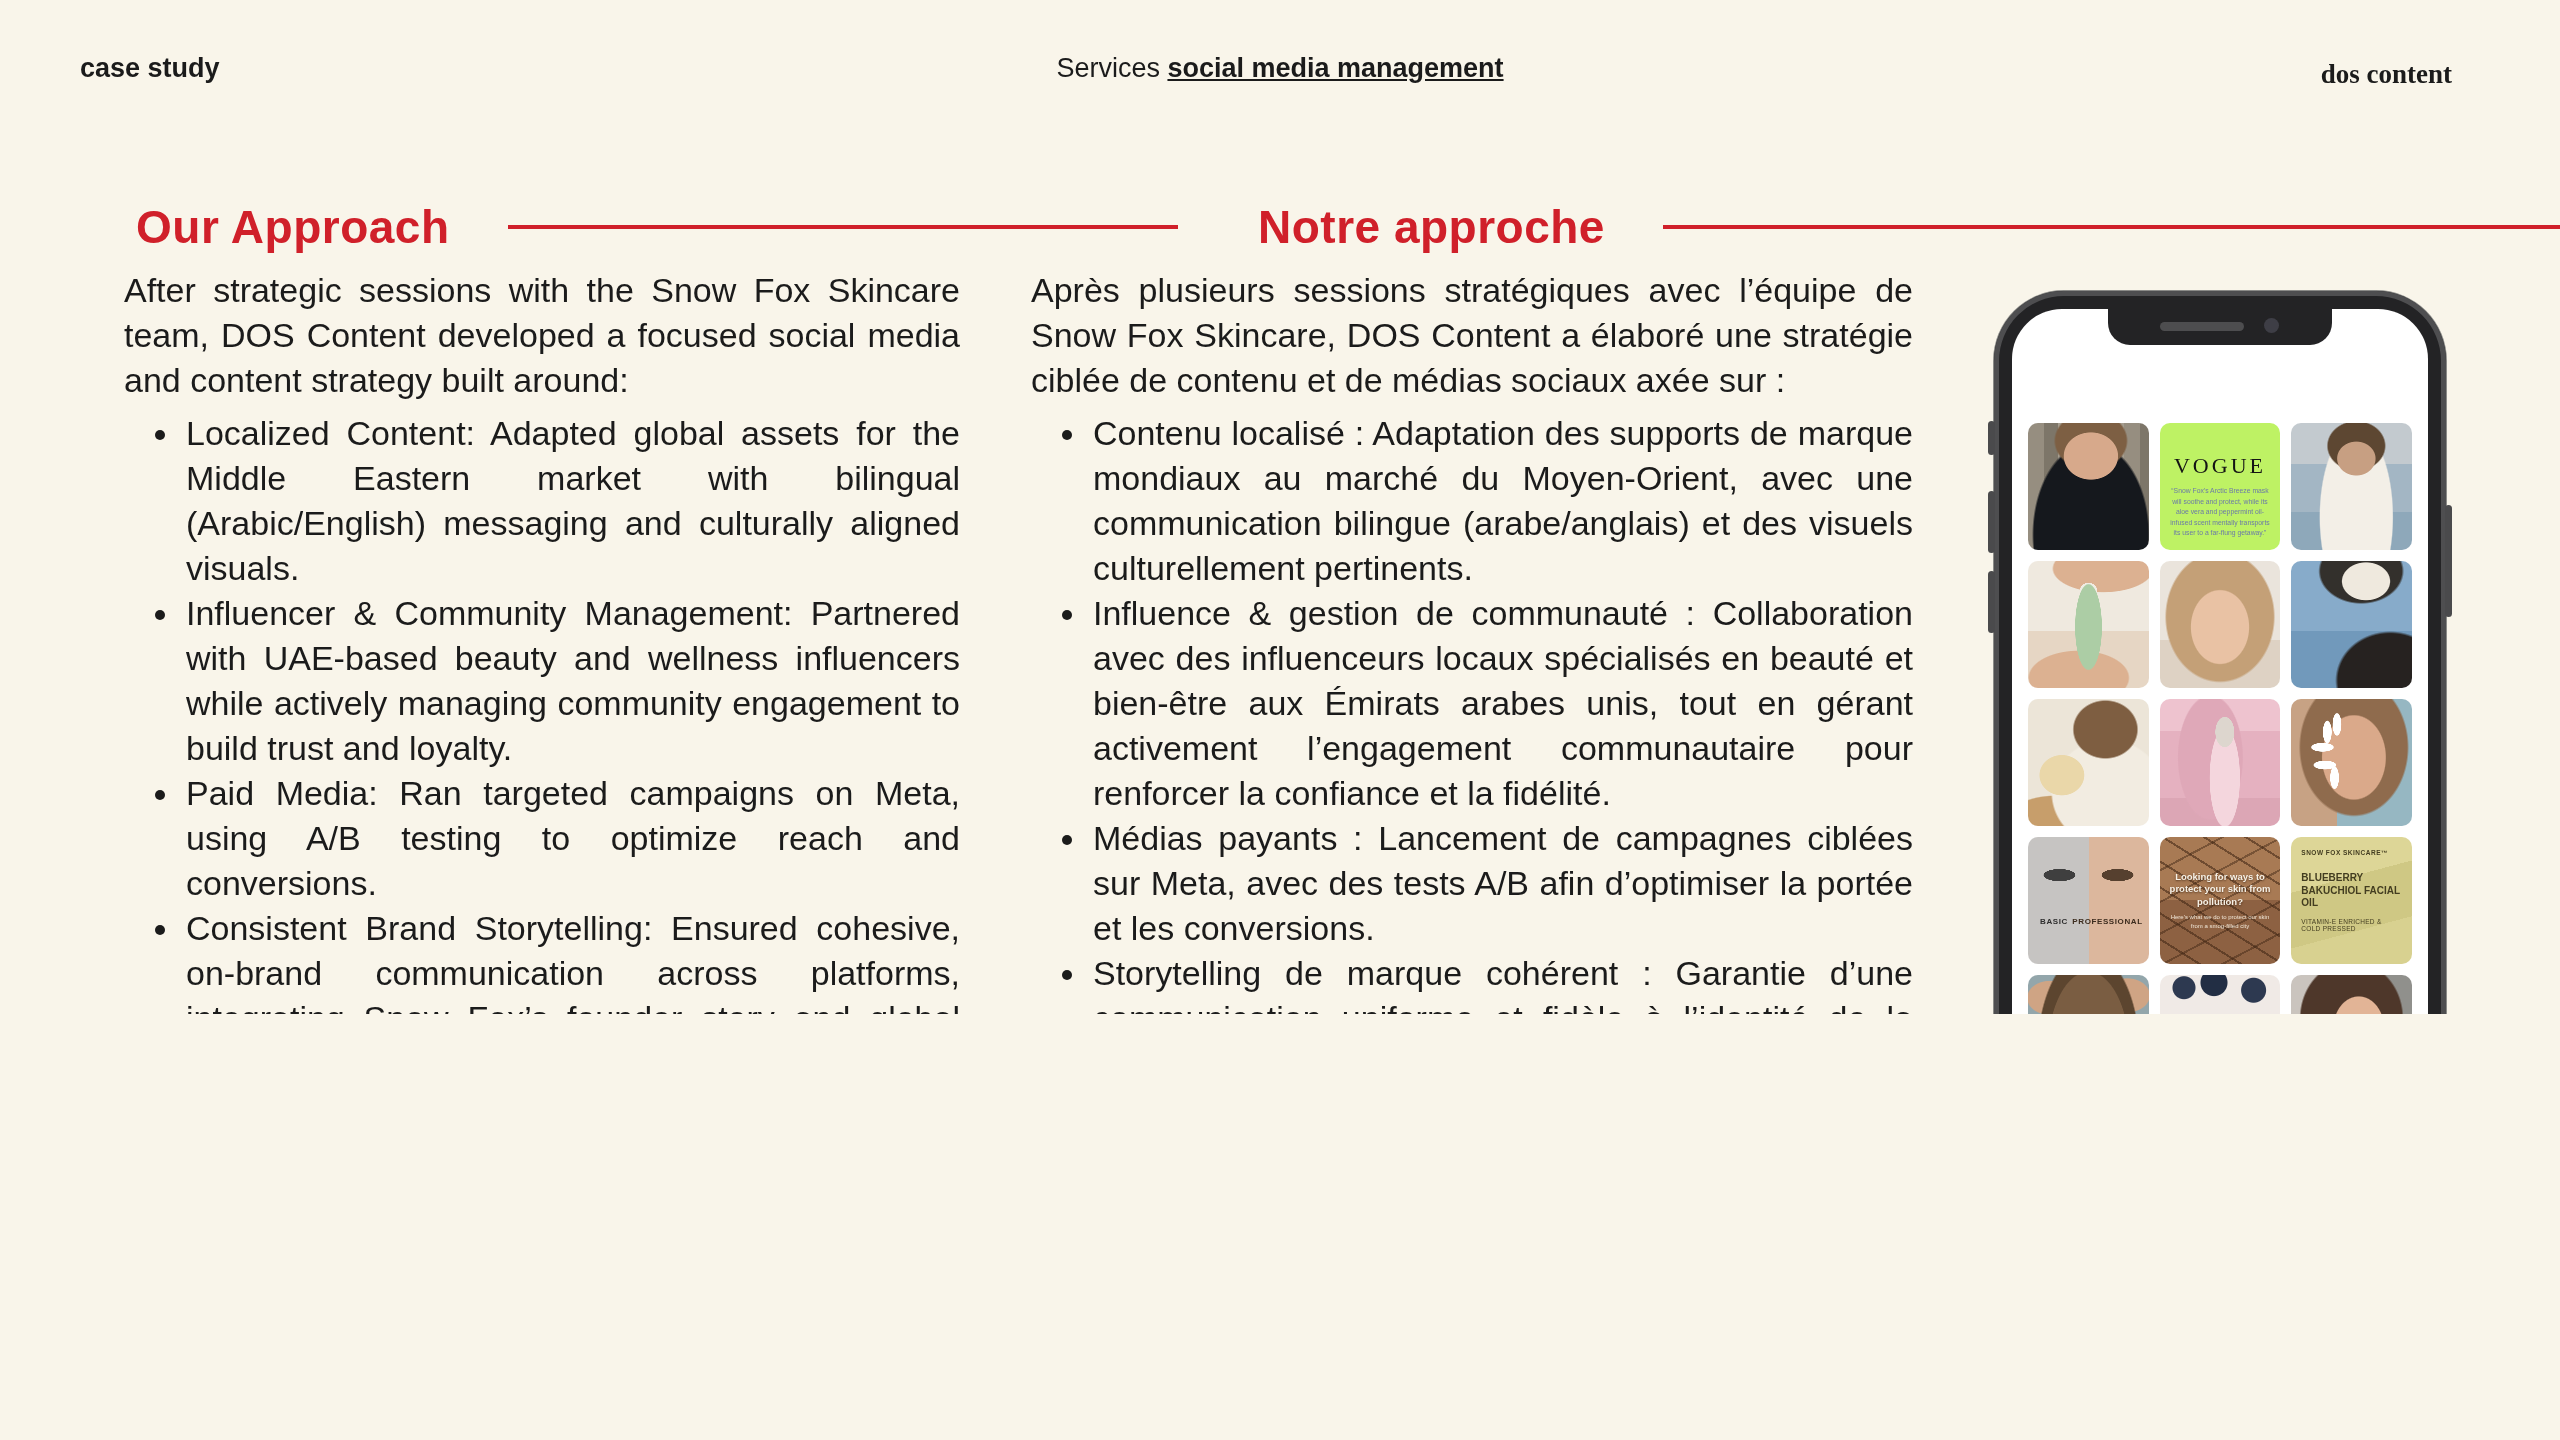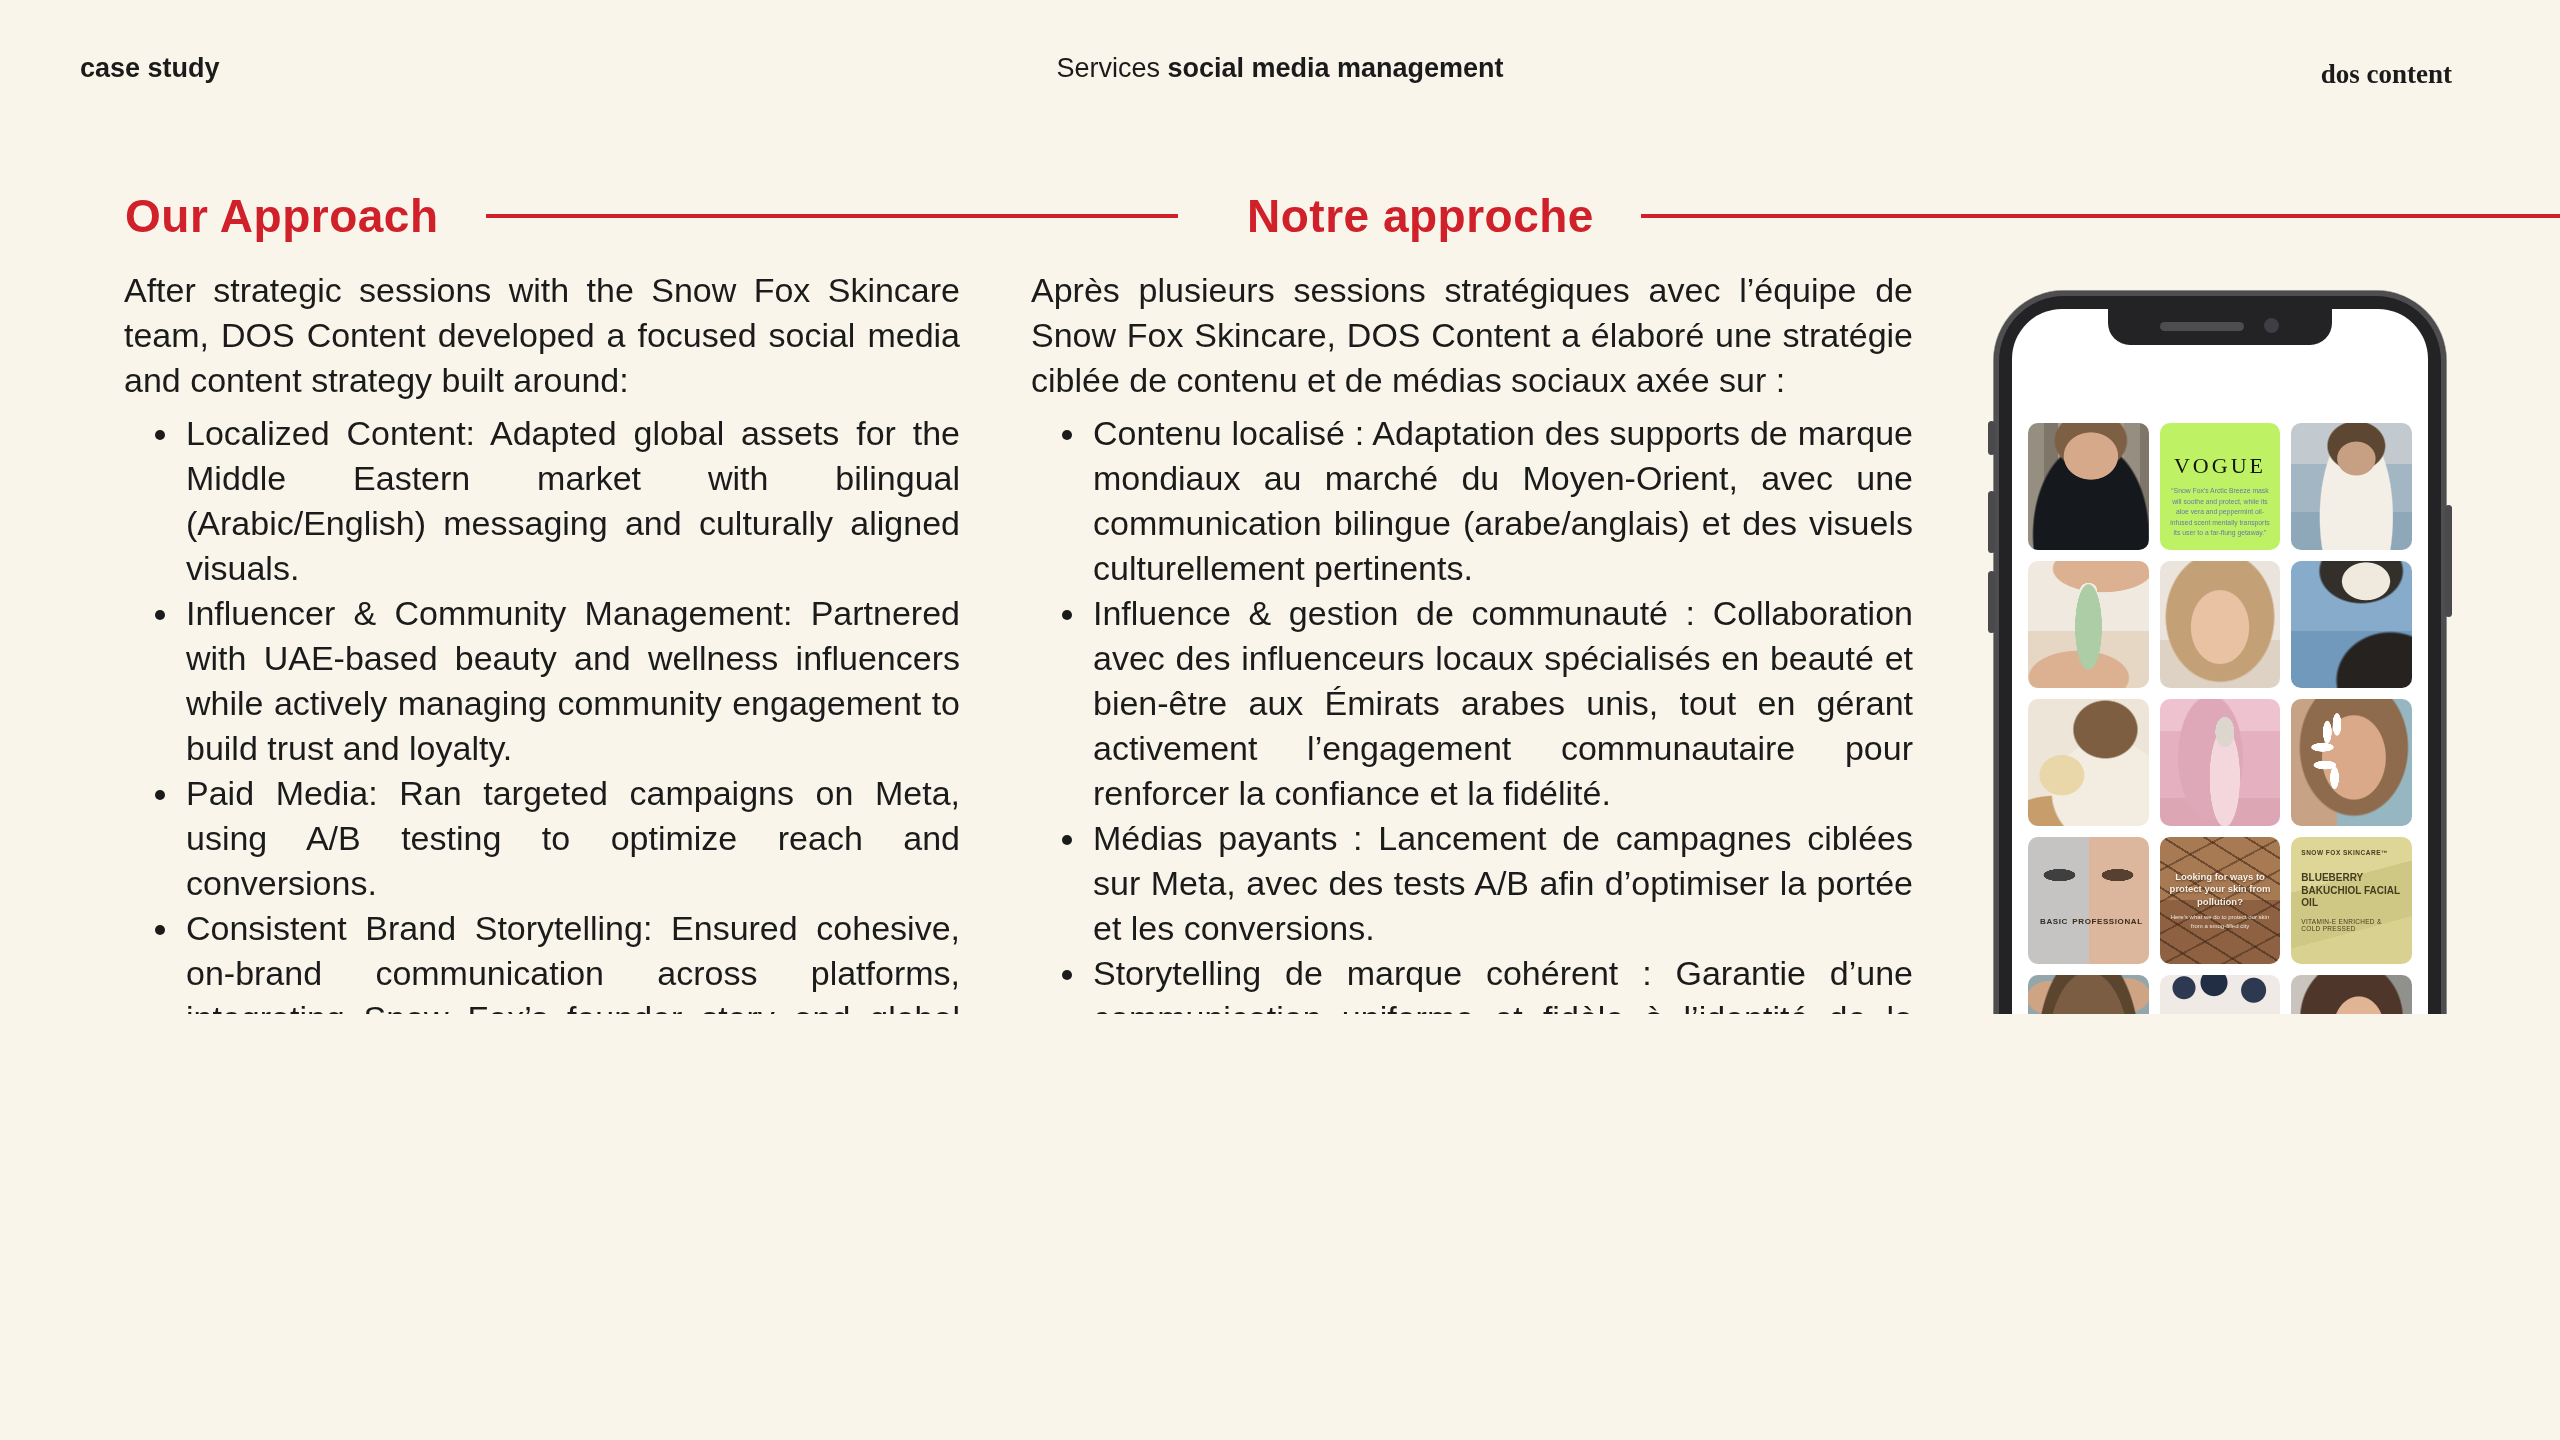--- a/index.html
+++ b/index.html
@@ -3,26 +3,26 @@
 <meta charset="utf-8">
 <style>
   html,body{margin:0;padding:0;}
   body{font-family:"Liberation Sans",sans-serif;background:#f9f5ea;}
   .slide{position:relative;width:2560px;height:1014px;background:#f9f5ea;overflow:hidden;color:#1b1b1b;}
 
   
   .hdr{position:absolute;top:52px;font-size:27px;line-height:1.2;}
   .hdr-left{left:80px;font-weight:700;}
   .hdr-center{left:0;right:0;text-align:center;font-weight:400;}
-  .hdr-center b{font-weight:700;}
+  .hdr-center b{font-weight:700;text-decoration:underline;}
   .hdr-right{right:108px;top:58px;font-weight:700;font-family:Liberation Serif, serif;}
 
   
   .heading-row{position:absolute;top:188px;display:flex;align-items:center;}
-  .heading-row h2{margin:1px;font-size:46px;font-weight:700;color:#d0202a;white-space:nowrap;letter-spacing:.5px;}
+  .heading-row h2{margin:12px;font-size:46px;font-weight:700;color:#d0202a;white-space:nowrap;letter-spacing:.5px;}
   .heading-row .rule{flex:1;height:4px;background:#d0202a;margin-left:46px;}
   .heading-en{left:124px;width:1054px;}
   .heading-fr{left:1246px;width:1314px;}
 
   
   .col{position:absolute;top:268px;font-size:34px;line-height:45px;text-align:justify;}
   .col-en{left:124px;width:836px;}
   .col-fr{left:1031px;width:882px;}
   .col p{margin:0 0 8px 0;}
   .col ul{margin:0;padding-left:58px;list-style:disc;}

